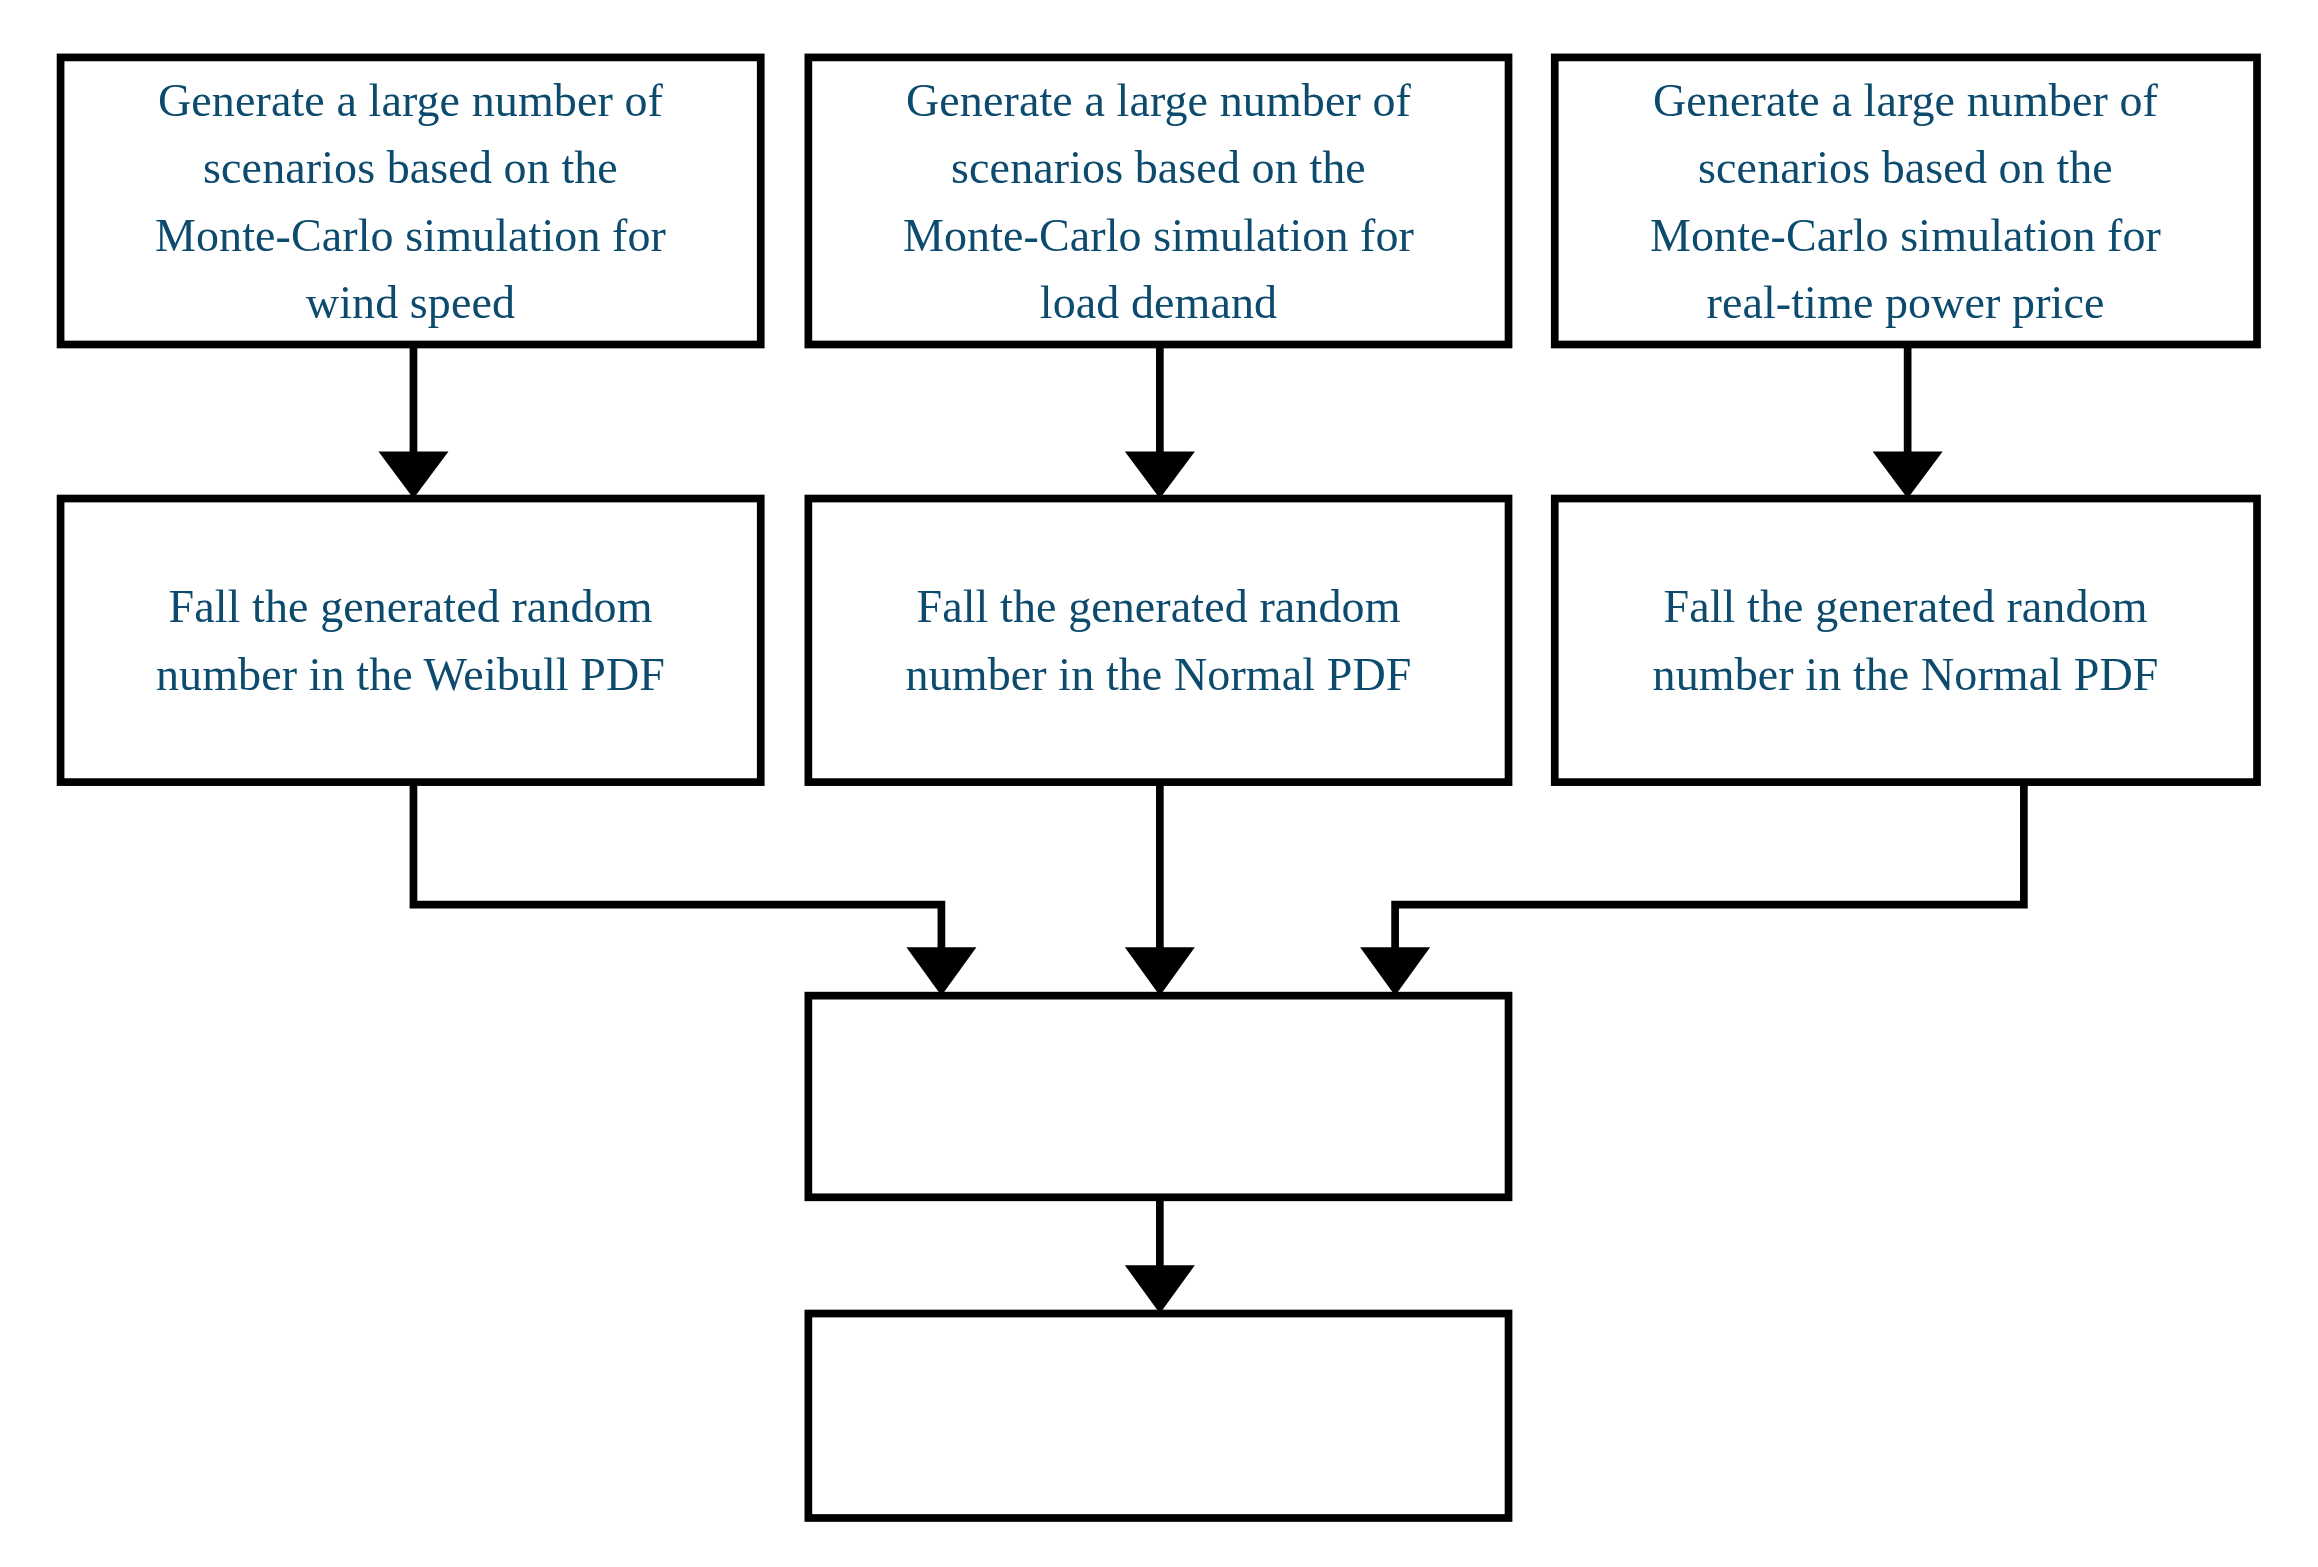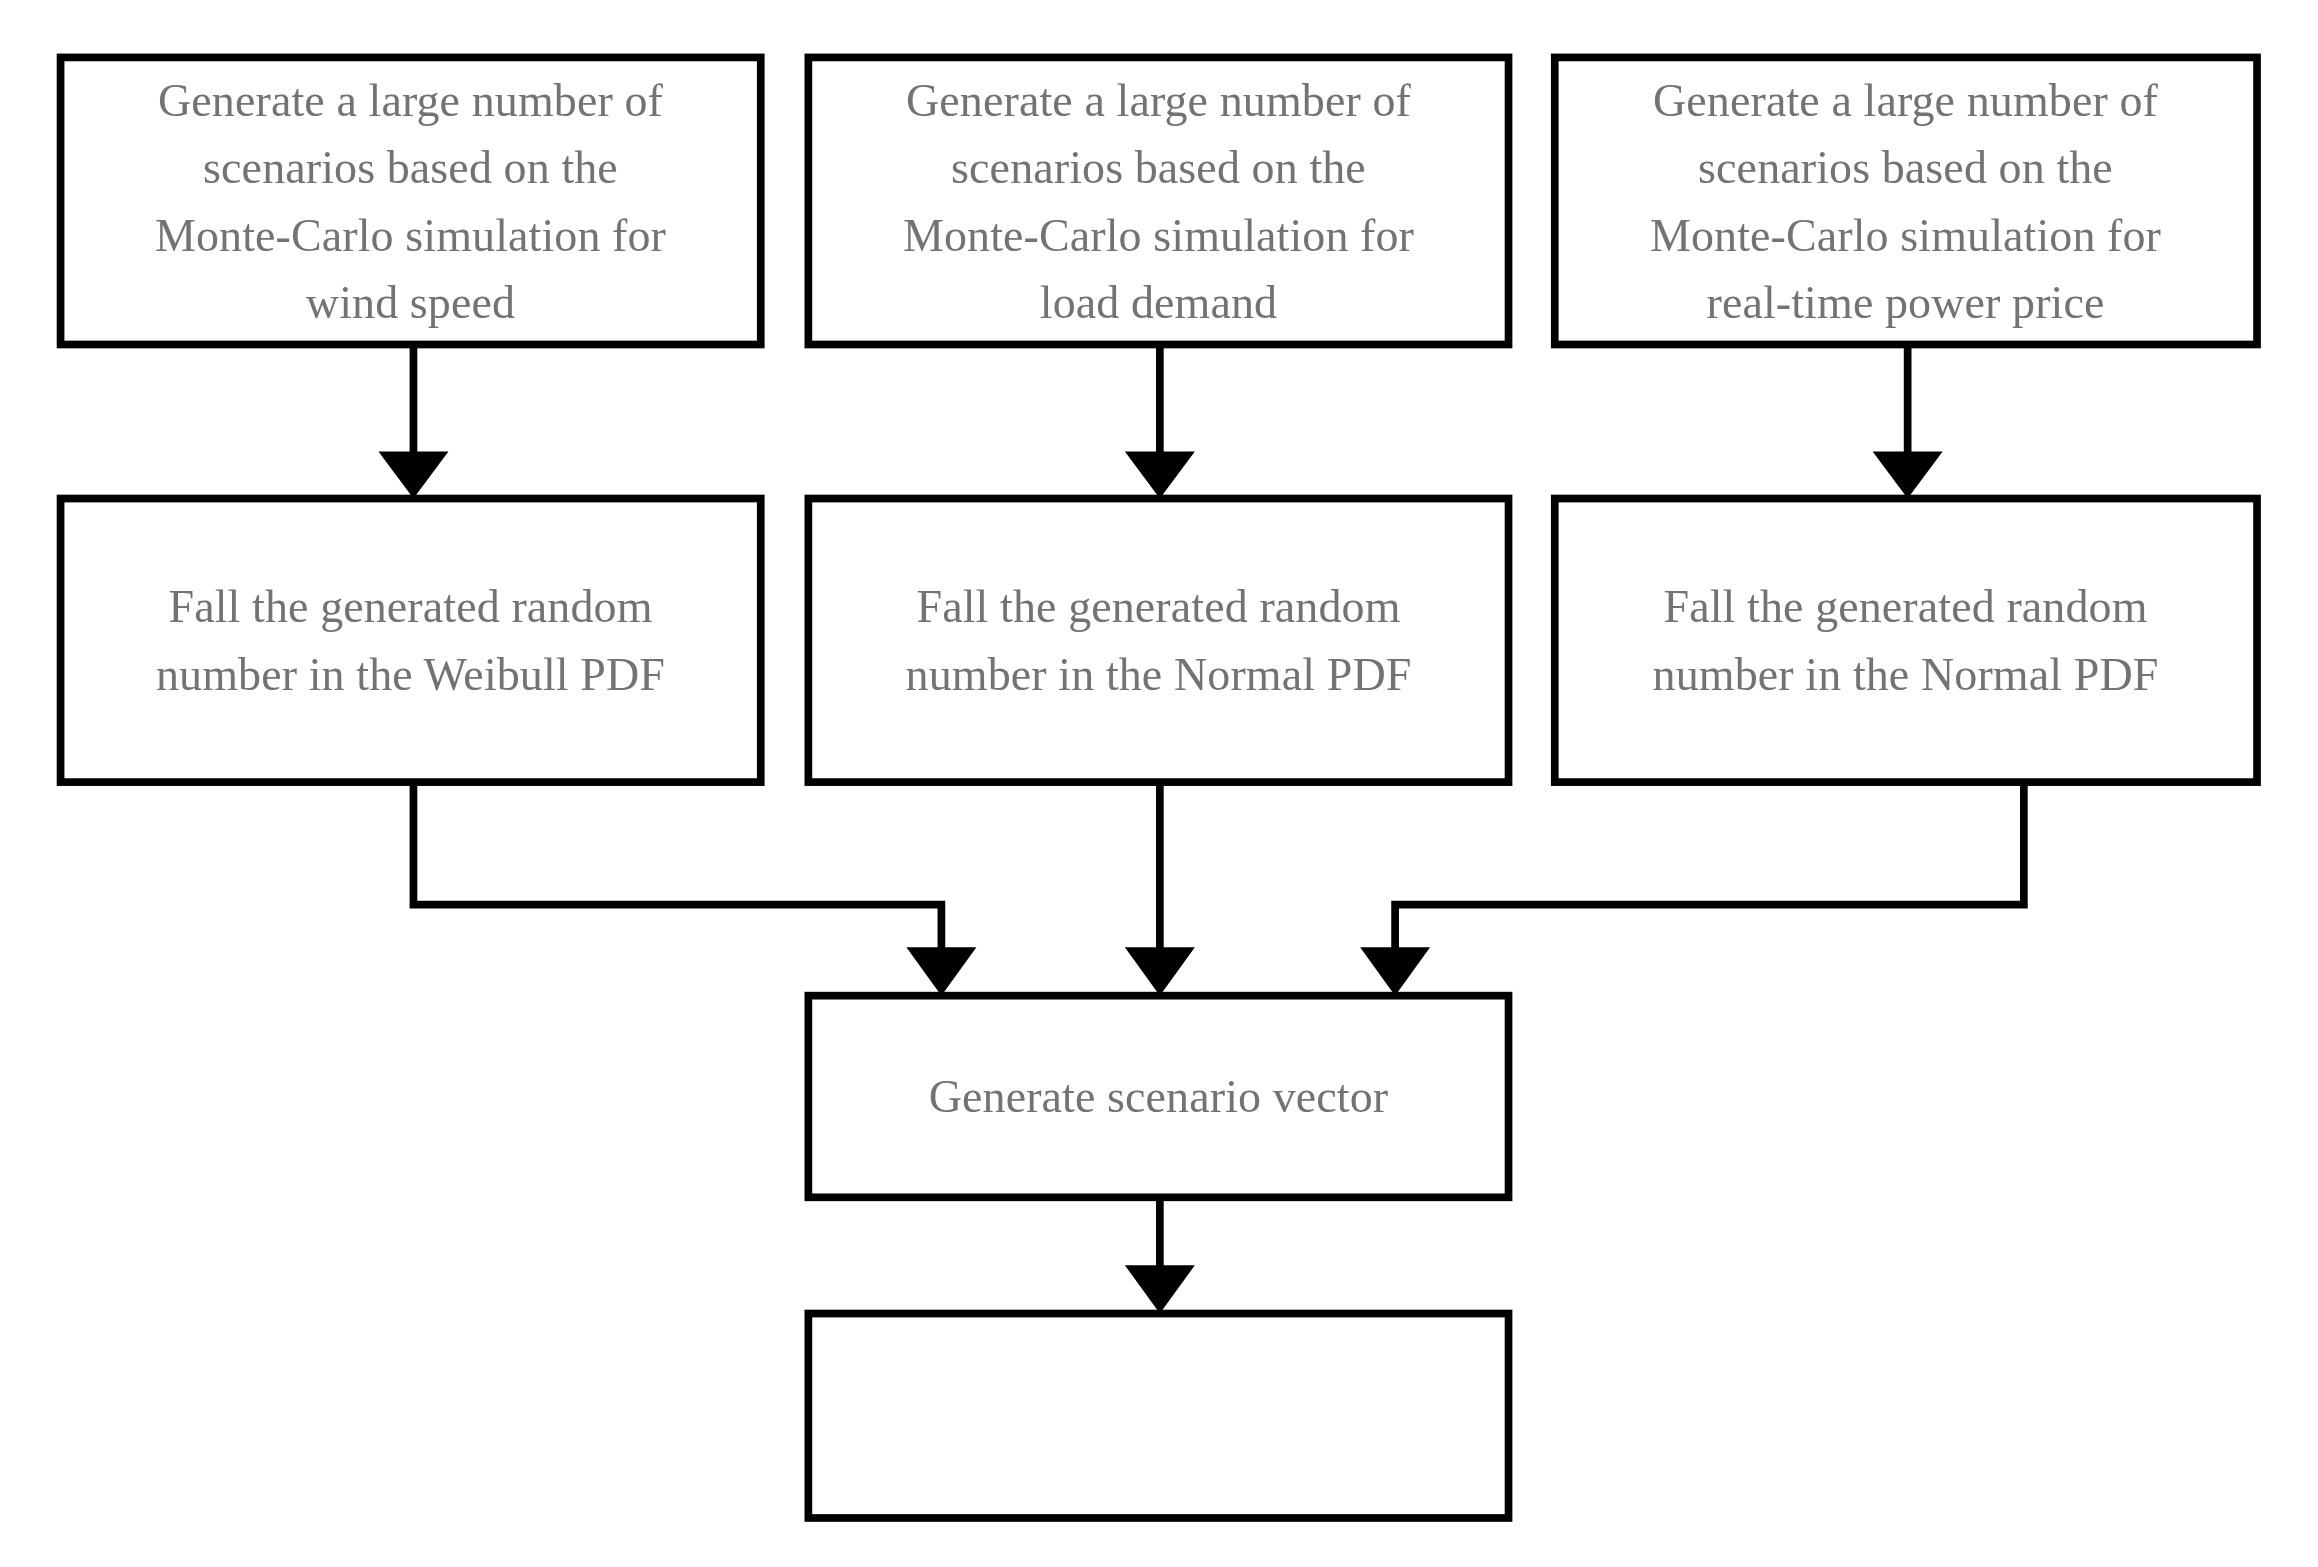--- a/index.html
+++ b/index.html
@@ -43,21 +43,21 @@
     fill: #000000;
     stroke: none;
   }
   .node-text {
     position: absolute;
     display: flex;
     flex-direction: column;
     align-items: center;
     justify-content: center;
     text-align: center;
-    color: #737373;
+    color: #0c4a6e;
     font-family: "Liberation Serif", "DejaVu Serif", serif;
     font-size: 46px;
     line-height: 1.46;
     letter-spacing: 0.1px;
     pointer-events: none;
     white-space: pre-line;
   }
 </style>
 </head>
 <body>
@@ -118,17 +118,16 @@
 
   <div class="node-text" style="left:70px; top:503px; width:681px; height:275px;">Fall the generated random
 number in the Weibull PDF</div>
 
   <div class="node-text" style="left:818px; top:503px; width:681px; height:275px;">Fall the generated random
 number in the Normal PDF</div>
 
   <div class="node-text" style="left:1564px; top:503px; width:683px; height:275px;">Fall the generated random
 number in the Normal PDF</div>
 
-  <div class="node-text" style="left:818px; top:1000px; width:681px; height:193px;">Generate scenario vector</div>
 
 
 </div>
 
 
 </body></html>

